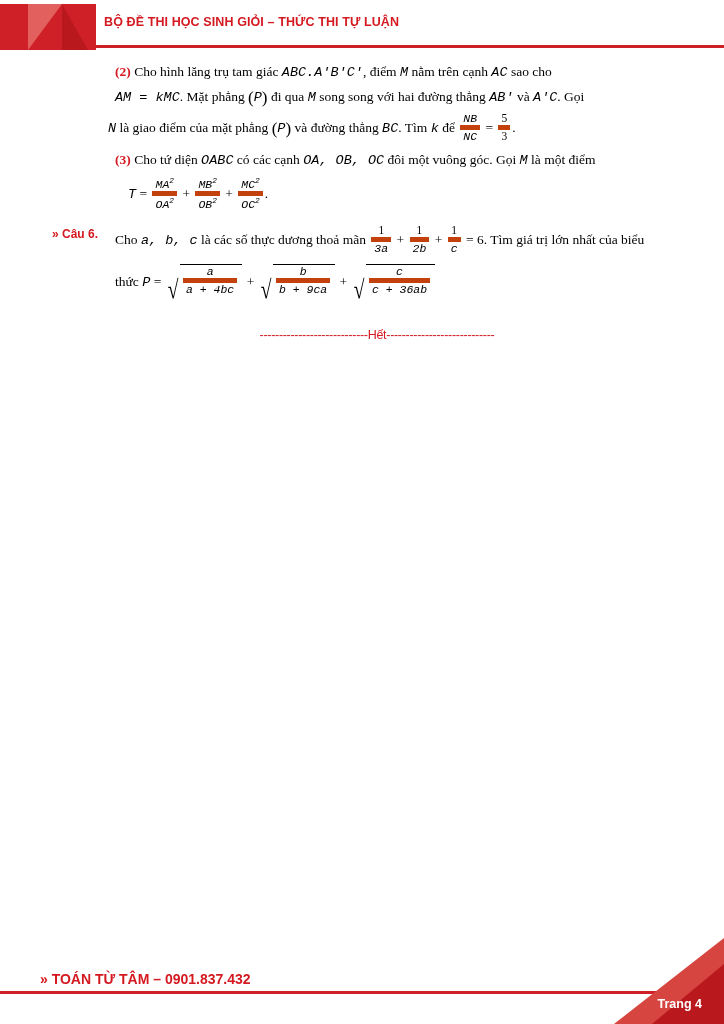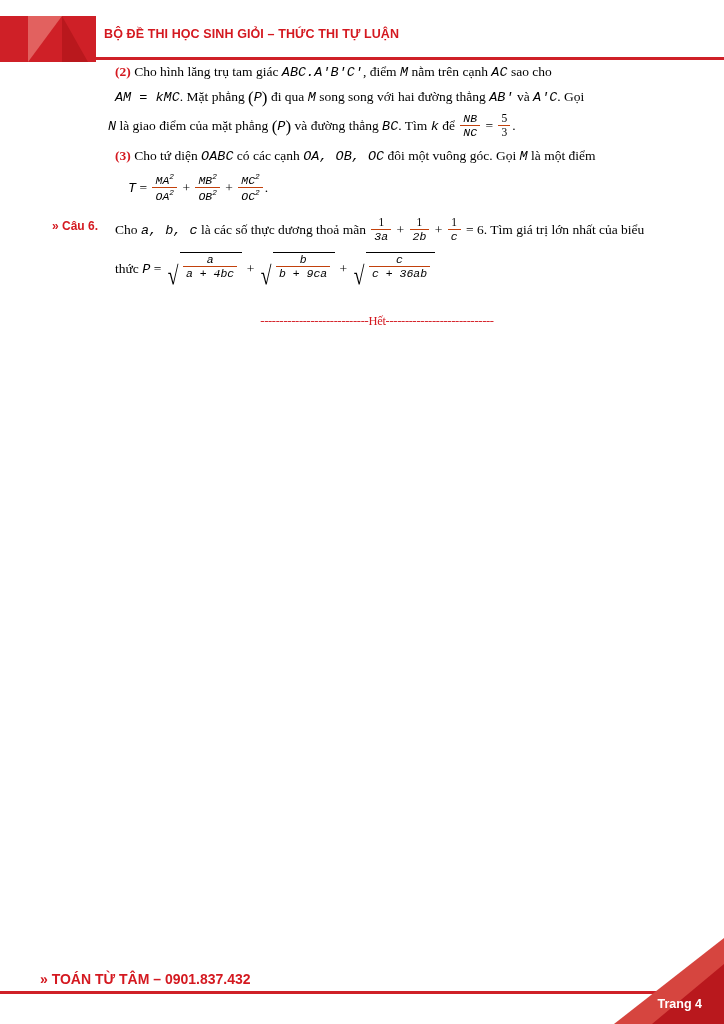--- a/index.html
+++ b/index.html
@@ -12,21 +12,21 @@
     background: #ffffff;
     font-family: "Liberation Serif", serif;
     color: #000000;
     position: relative;
     overflow: hidden;
   }
 
   
   .header {
     position: absolute;
-    top: 16px; left: 0;
+    top: 4px; left: 0;
     width: 724px;
     height: 46px;
   }
   .hdr-red-block {
     position: absolute;
     top: 0; left: 0;
     width: 96px; height: 46px;
     background: #cf2027;
   }
   .hdr-red-tri1 {
@@ -110,21 +110,21 @@
     display: inline-block;
     vertical-align: middle;
     text-align: center;
     font-size: 11.5px;
     line-height: 1.15;
     margin: 0 2px;
     position: relative;
     top: -1px;
   }
   .frac .num { display: block; padding: 0 3px; }
-  .frac .den { display: block; padding: 0 3px; border-top: 1px solid #c2410c; }
+  .frac .den { display: block; padding: 0 3px; border-top: 5px solid #c2410c; }
   .sup { font-size: 0.68em; vertical-align: super; }
   .paren-big {
     font-size: 17px;
     vertical-align: -2px;
   }
 
   .sqrt {
     display: inline-block;
     vertical-align: middle;
     position: relative;
@@ -144,21 +144,21 @@
     border-top: 1px solid #000;
     padding: 1px 3px 0 1px;
     position: relative;
     top: -2px;
   }
 
   
   .het {
     text-align: center;
     color: #d41920;
-    font-family: Liberation Serif, serif;
+    font-family: Liberation Sans, sans-serif;
     font-size: 12.5px;
     margin-top: 26px;
     padding-left: 30px;
     letter-spacing: -0.3px;
   }
 
   
   .footer {
     position: absolute;
     left: 0;

